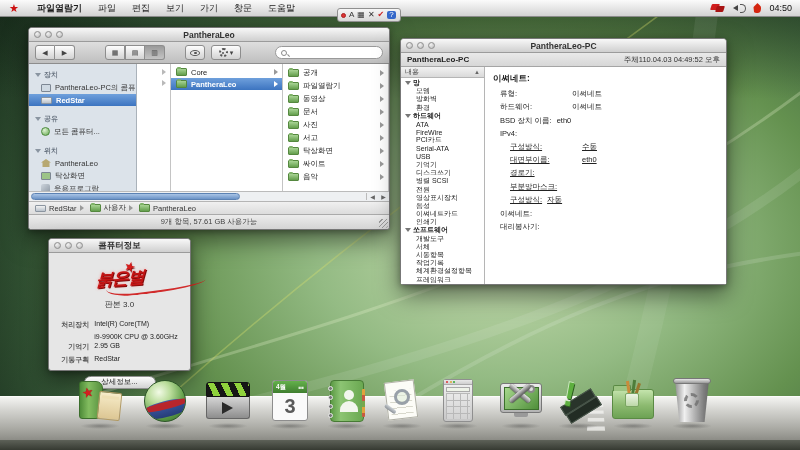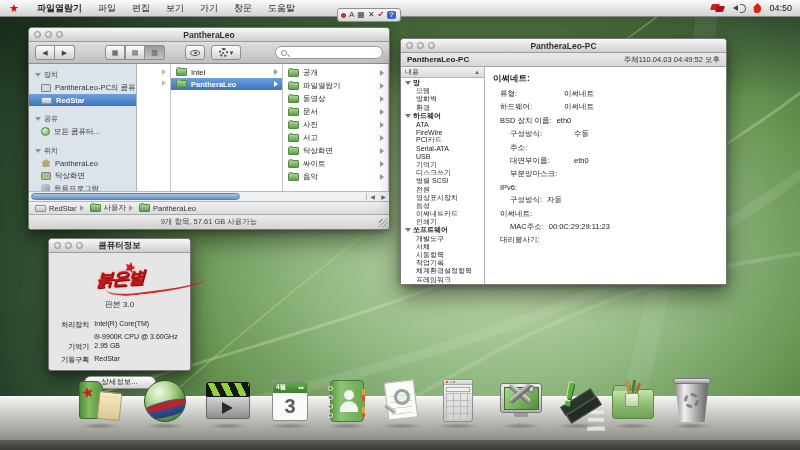--- a/index.html
+++ b/index.html
@@ -118,23 +118,23 @@
   .tree-header { height:11px; flex:0 0 auto; background:linear-gradient(180deg,#f2f2f2,#d9d9d9); border-bottom:1px solid #b5b5b5;
     display:flex; align-items:center; justify-content:space-between; padding:0 4px; font-size:7px; color:#444; }
   .tree-scroll { flex:1; overflow:hidden; padding-top:1px; }
   .tnode { display:flex; align-items:center; gap:2px; padding:0 2px 0 4px; height:8.2px; font-weight:bold; }
   .tnode::before { content:""; border-left:3px solid transparent; border-right:3px solid transparent; border-top:4px solid #777; flex:0 0 auto; }
   .tleaf { padding-left:15px; height:8.2px; display:flex; align-items:center; white-space:nowrap; }
   .sort-up { font-size:6px; color:#666; }
   .sys-detail { flex:1; overflow:hidden; padding:6px 8px; font-size:7.5px; color:#222; }
   .d-header { font-weight:bold; font-size:8.5px; margin-bottom:4px; }
   .drow { display:flex; margin-bottom:3.4px; white-space:nowrap; }
-  .drow.i1 { padding-left:7px; } .drow.i2 { padding-left:17px; }
+  .drow.i1 { padding-left:7px; } .drow.i2 { padding-left:17px;text-decoration:underline; }
   .drow .dl { color:#222; } .drow .dv { margin-left:5px; color:#222; }
-  .drow.wlab .dl { width:58px; flex:0 0 auto; } .drow.wlab .dv { margin-left:6px; }
+  .drow.wlab .dl { width:58px; flex:0 0 auto; } .drow.wlab .dv { margin-left:14px; }
 
   
   .about { left:48px; top:238px; width:143px; height:133px; background:#e6e6e6; }
   .about-body { flex:1; display:flex; flex-direction:column; align-items:center; padding-top:8px; }
   .rs-logo { position:relative; height:34px; display:flex; align-items:center; justify-content:center; }
   .rs-text { font-size:17px; font-weight:bold; font-style:italic; color:#c41414; transform:skewX(-6deg) rotate(-4deg);
     text-shadow:1px 1px 0 #7e0a0a, 0 0 3px rgba(255,120,120,.7); letter-spacing:-1px; }
   .rs-star { position:absolute; right:8px; top:-2px; color:#d81c1c; font-size:13px; transform:rotate(18deg);
     text-shadow:1px 1px 1px #7e0a0a; }
   .rs-swoosh { position:absolute; left:10px; bottom:2px; width:100px; height:12px;
@@ -346,21 +346,21 @@
           <div class="ghost-arrow">
               <i></i>
             </div>
           <div class="ghost-arrow">
               <i></i>
             </div>
         </div>
         <div class="col c2">
           <div class="crow">
             <span class="fldr"></span>
-            <span>Intel</span>
+            <span>Core</span>
             <span class="arrow"></span>
           </div>
           <div class="crow selected">
             <span class="fldr"></span>
             <span>PantheraLeo</span>
             <span class="arrow"></span>
           </div>
         </div>
         <div class="col c3">
           <div class="crow">
@@ -545,51 +545,47 @@
             <span class="dv">이쎠네트</span>
           </div>
         <div class="drow i1 wlab">
             <span class="dl">하드웨어:</span>
             <span class="dv">이쎠네트</span>
           </div>
         <div class="drow i1">
             <span class="dl">BSD 장치 이름:</span>
             <span class="dv">eth0</span>
           </div>
+        <div class="drow i1">
+            <span class="dl">IPv4:</span>
+            <span class="dv"></span>
+          </div>
         <div class="drow i2 wlab">
             <span class="dl">구성방식:</span>
             <span class="dv">수동</span>
           </div>
-        <div class="drow i2">
-            <span class="dl">주소:</span>
-            <span class="dv"></span>
-          </div>
         <div class="drow i2 wlab">
             <span class="dl">대면부이름:</span>
             <span class="dv">eth0</span>
           </div>
         <div class="drow i2">
+            <span class="dl">경로기:</span>
+            <span class="dv"></span>
+          </div>
+        <div class="drow i2">
             <span class="dl">부분망마스크:</span>
-            <span class="dv"></span>
-          </div>
-        <div class="drow i1">
-            <span class="dl">IPv6:</span>
             <span class="dv"></span>
           </div>
         <div class="drow i2">
             <span class="dl">구성방식:</span>
             <span class="dv">자동</span>
           </div>
         <div class="drow i1">
             <span class="dl">이쎠네트:</span>
             <span class="dv"></span>
-          </div>
-        <div class="drow i2">
-            <span class="dl">MAC주소:</span>
-            <span class="dv">00:0C:29:29:11:23</span>
           </div>
         <div class="drow i1">
             <span class="dl">대리봉사기:</span>
             <span class="dv"></span>
           </div>
 
       </div>
     </div>
   </div>
 

